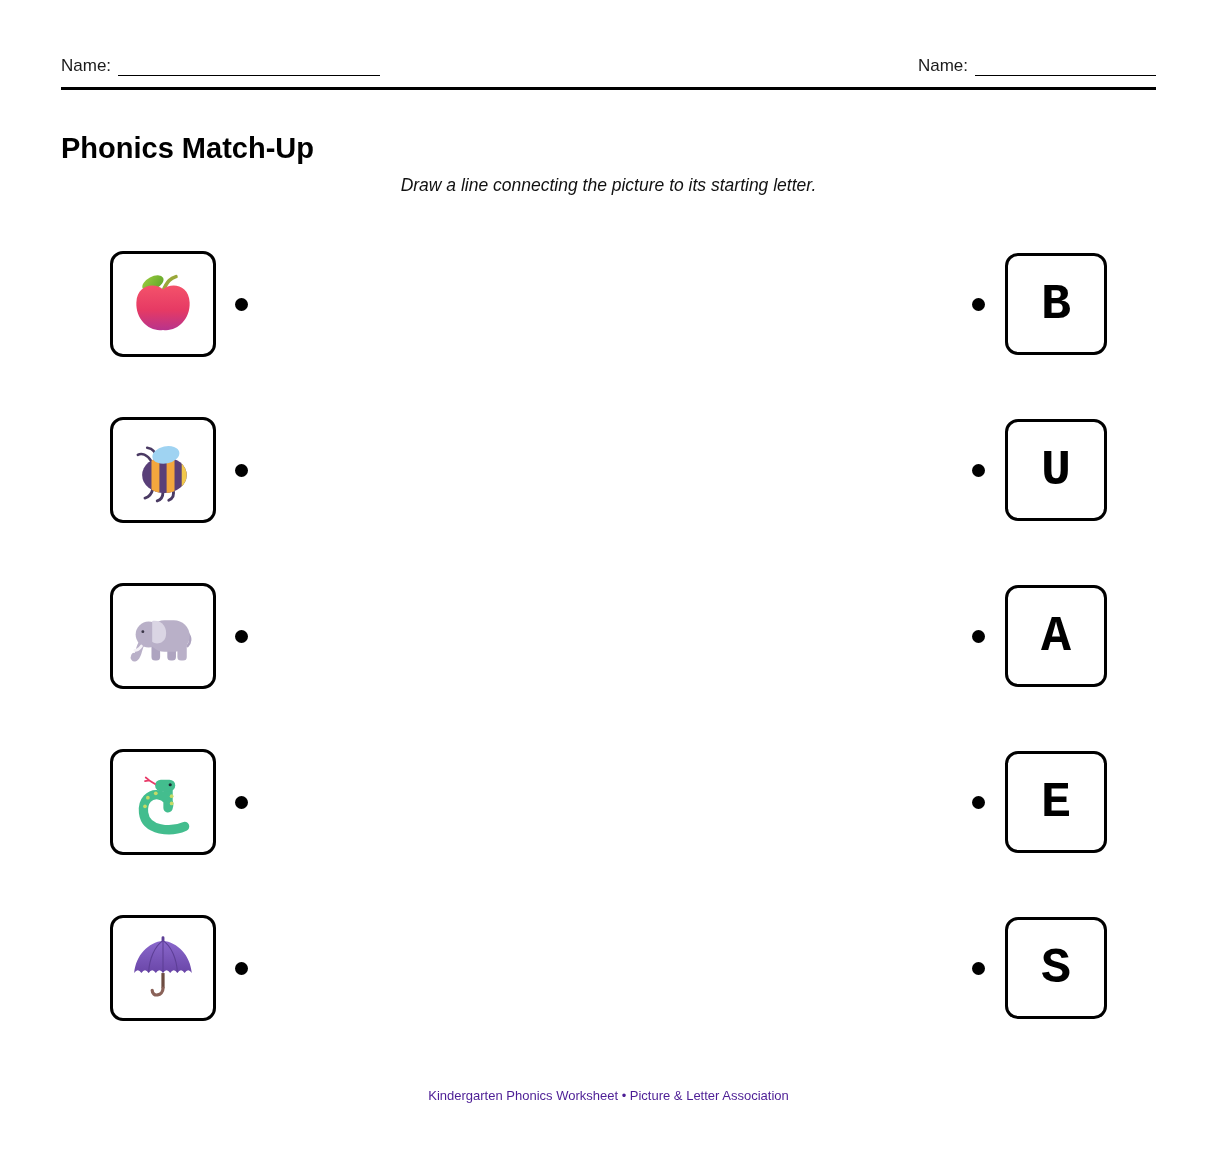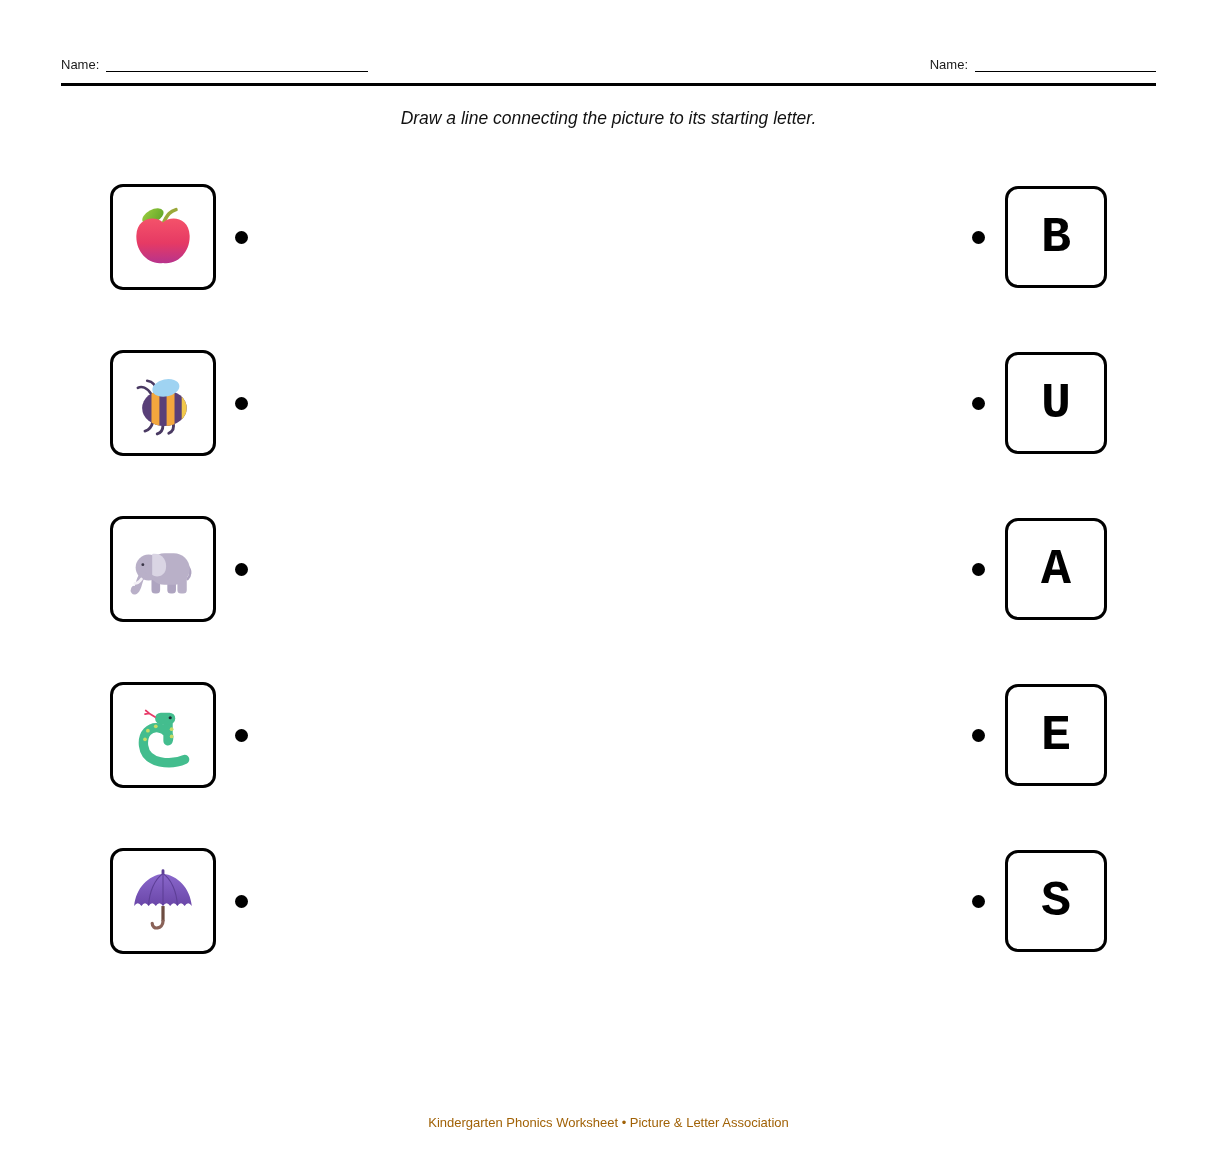--- a/index.html
+++ b/index.html
@@ -8,21 +8,21 @@
     width: 1217px; height: 1168px;
     position: relative;
     background: #ffffff;
     padding: 56px 61px 0;
     font-family: "Liberation Sans", sans-serif;
     color: #1a1a1a;
     overflow: hidden;
   }
   .topline {
     display: flex; justify-content: space-between; align-items: flex-end;
-    font-size: 13px;
+    font-size: 17px;
   }
   .field { display: flex; align-items: flex-end; gap: 7px; }
   .blank {
     display: inline-block;
     border-bottom: 1.5px solid #000;
     height: 16px;
   }
   .name-blank { width: 262px; }
   .date-blank { width: 181px; }
   .rule {
@@ -31,21 +31,21 @@
     margin: 11px 0 0 0;
   }
   h1.title {
     margin: 42px 0 0 0;
     font-size: 29px;
     font-weight: bold;
     line-height: 1.15;
     color: #000;
   }
   .instructions {
-    margin-top: 22px;
+    margin-top: 10px;
     text-align: center;
     font-style: italic;
     font-size: 17.5px;
     color: #111;
   }
   .rows { margin-top: 55px; padding: 0 49px; }
   .match-row {
     display: flex; justify-content: space-between; align-items: center;
     height: 106px;
     margin-bottom: 60px;
@@ -71,45 +71,46 @@
     color: #000;
   }
   .dot {
     width: 13px; height: 13px;
     border-radius: 50%;
     background: #000;
     flex: 0 0 auto;
   }
   .footer {
     position: absolute;
-    left: 0; bottom: 38px;
+    left: 0; bottom: 65px;
     width: 100%;
     text-align: center;
     font-size: 13px;
-    color: #a16207;
+    color: #4c1d95;
   }
 </style>
 </head>
 <body>
 
 <div class="page">
 
   <div class="topline">
     <div class="field">
       <span>Name:</span>
       <span class="blank name-blank"></span>
     </div>
     <div class="field">
       <span>Name:</span>
       <span class="blank date-blank"></span>
     </div>
   </div>
 
   <hr class="rule">
 
+  <h1 class="title">Phonics Match-Up</h1>
 
   <div class="instructions">Draw a line connecting the picture to its starting letter.</div>
 
   <div class="rows">
 
     <div class="match-row">
       <div class="cell-left">
         <div class="pic-box">
           <svg viewBox="0 0 100 100" width="72" height="72" aria-hidden="true">
             <defs>

